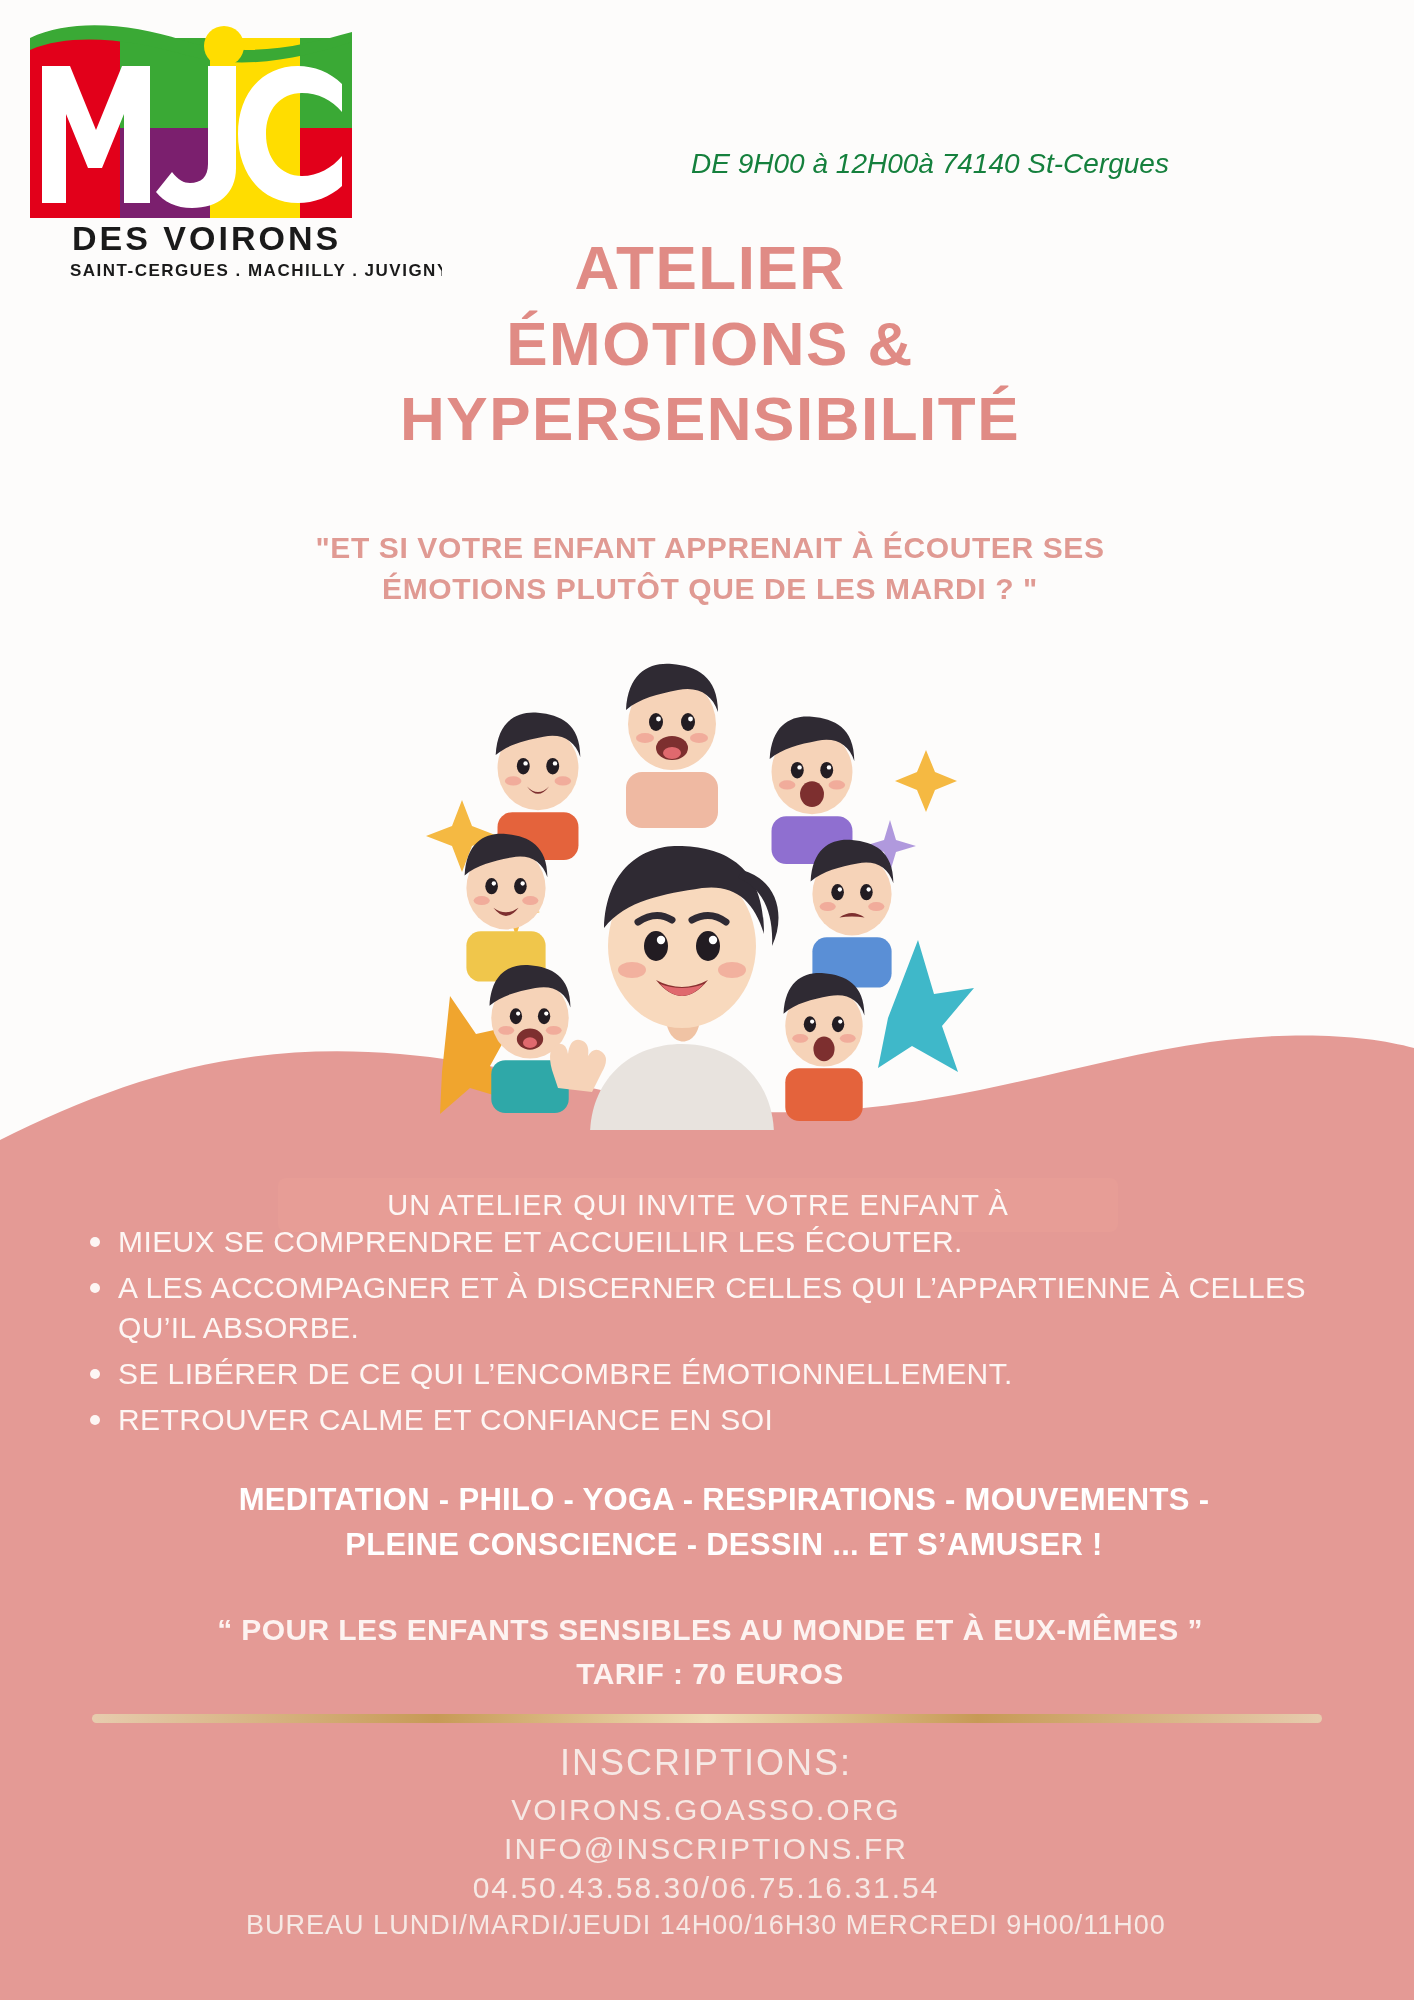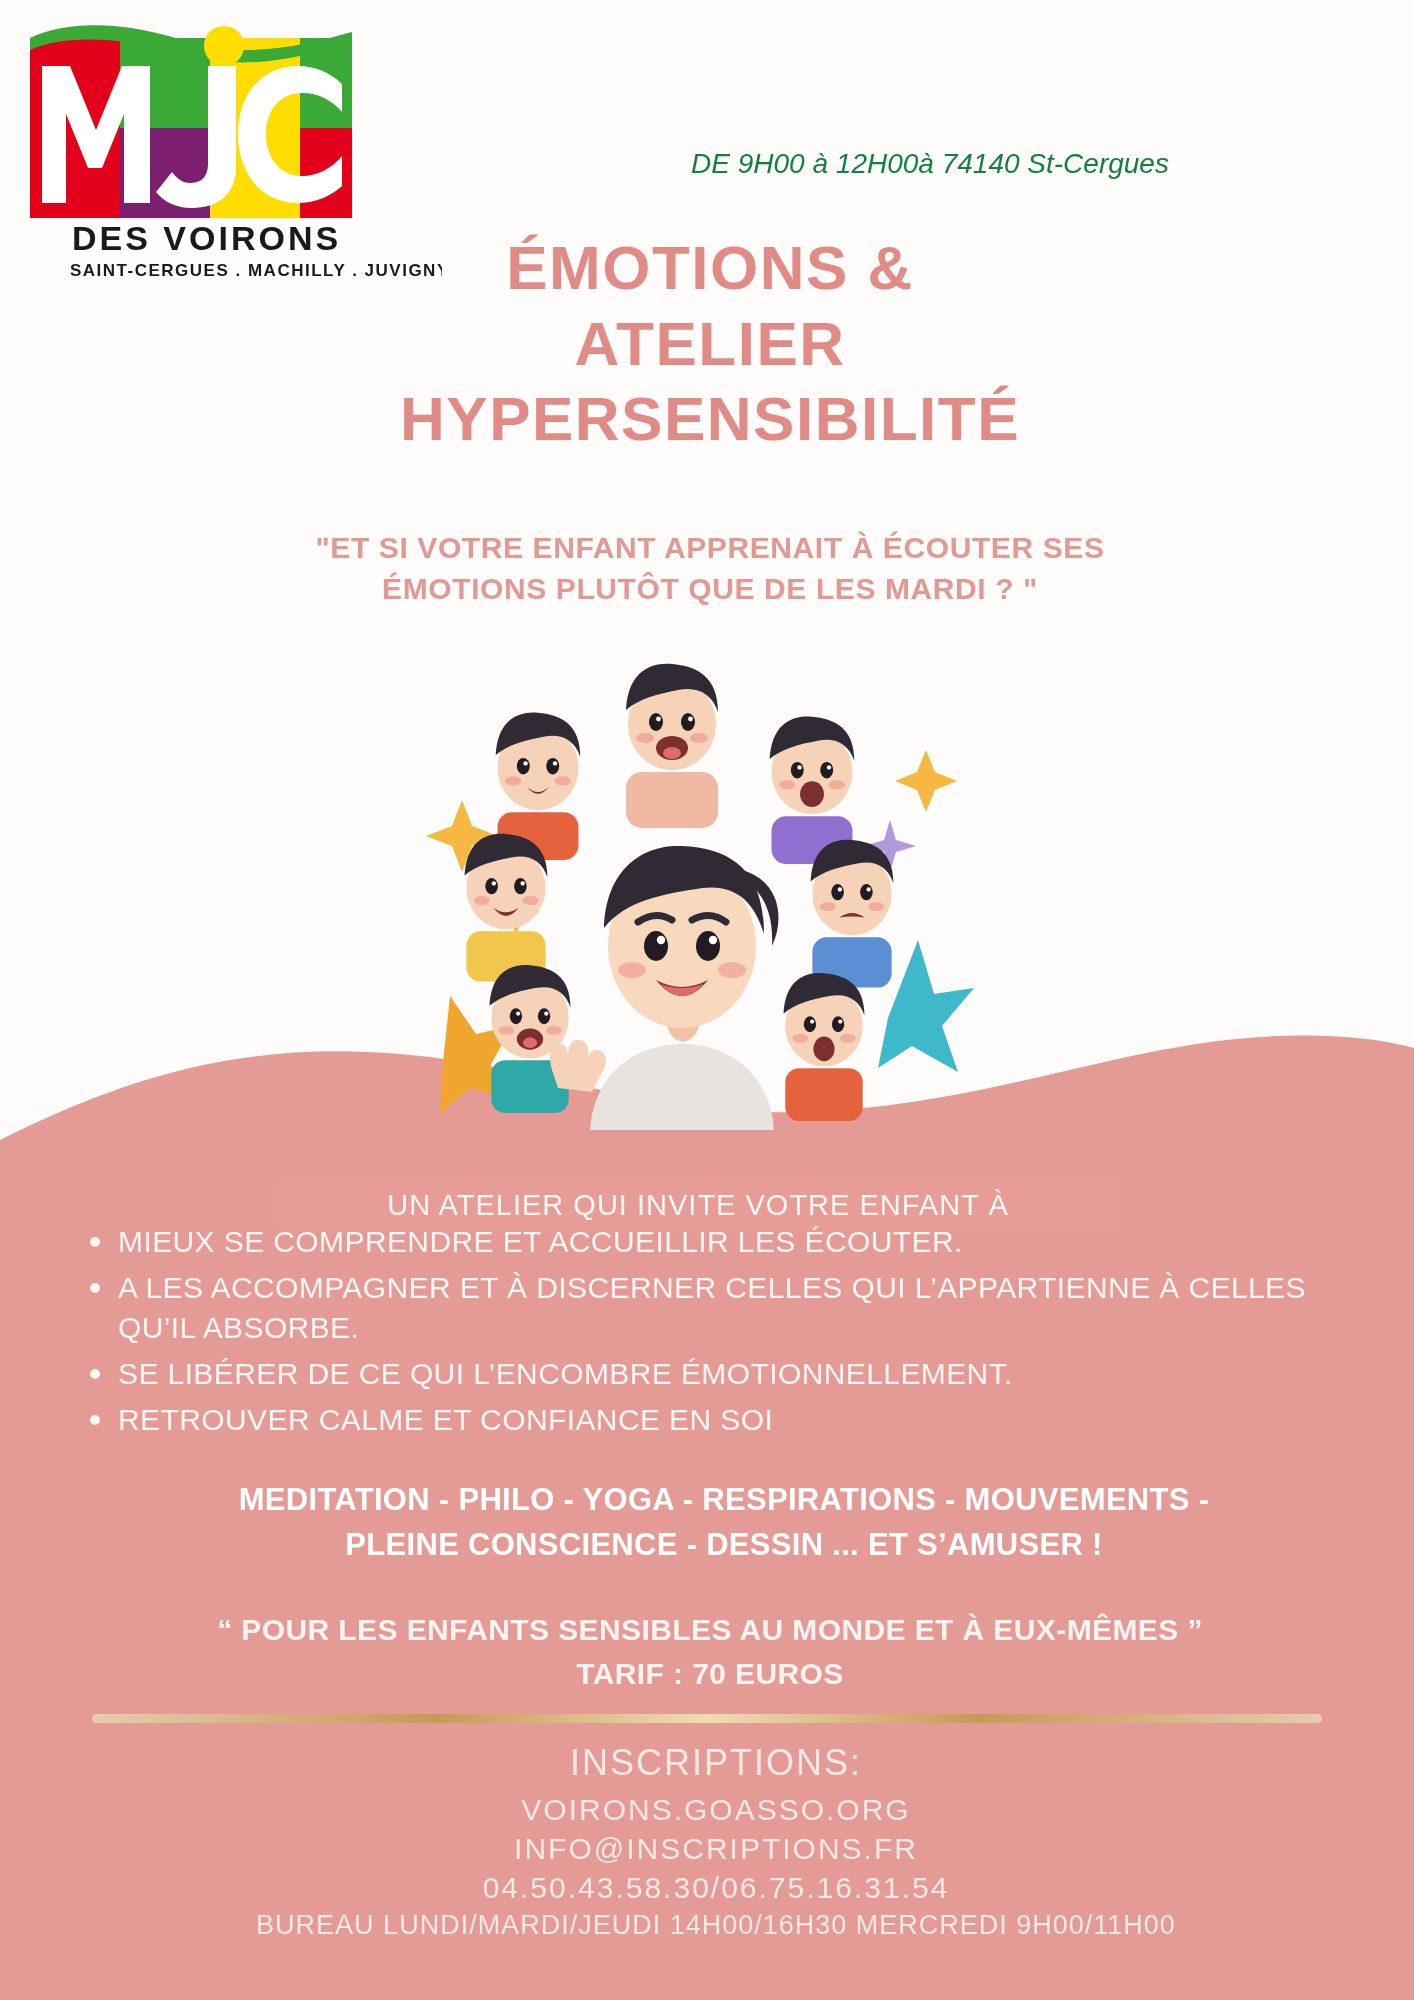--- a/index.html
+++ b/index.html
@@ -189,21 +189,21 @@
     width: 1230px;
     height: 9px;
     border-radius: 5px;
     background: linear-gradient(90deg, #e7ccae 0%, #c79a56 28%, #f0dcb5 50%, #c79a56 72%, #e7ccae 100%);
     z-index: 6;
   }
 
   
   .footer {
     position: absolute;
-    left: 76px;
+    left: 66px;
     top: 1742px;
     width: 1280px;
     text-align: center;
     color: #f6e9e5;
     z-index: 6;
     letter-spacing: 2px;
   }
   .footer .f-title { font-size: 36px; margin-bottom: 6px; }
   .footer .f-line { font-size: 30px; line-height: 1.3; }
   .footer .f-small { font-size: 27px; line-height: 1.35; letter-spacing: 1px; }
@@ -240,22 +240,22 @@
       <circle cx="212" cy="28" r="20" fill="#ffdd00"></circle>
 
       <text x="60" y="232" font-family="Liberation Sans, sans-serif" font-size="34" font-weight="bold" letter-spacing="3" fill="#1a1a1a">DES VOIRONS</text>
       <text x="58" y="258" font-family="Liberation Sans, sans-serif" font-size="17" font-weight="bold" letter-spacing="1.5" fill="#1a1a1a">SAINT-CERGUES . MACHILLY . JUVIGNY</text>
     </svg>
   </div>
 
   <div class="time-line">DE 9H00 à 12H00à 74140 St-Cergues</div>
 
   <div class="title">
+    <div>ATELIER</div>
     <div>ÉMOTIONS &amp;</div>
-    <div>ATELIER</div>
     <div>HYPERSENSIBILITÉ</div>
   </div>
 
   <div class="subtitle">
     <div>"ET SI VOTRE ENFANT APPRENAIT À ÉCOUTER SES</div>
     <div>ÉMOTIONS PLUTÔT QUE DE LES MARDI ? "</div>
   </div>
 
   <div class="illus">
     <svg width="560" height="490" viewBox="0 0 560 490" xmlns="http://www.w3.org/2000/svg">

